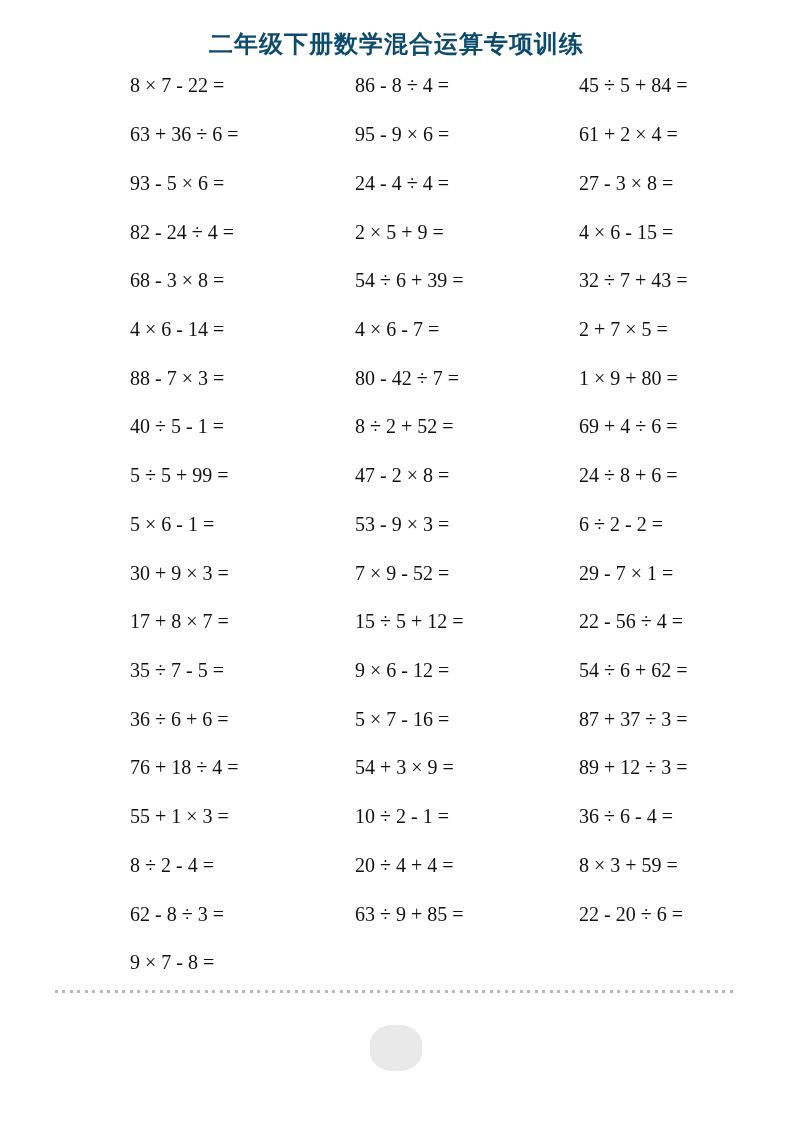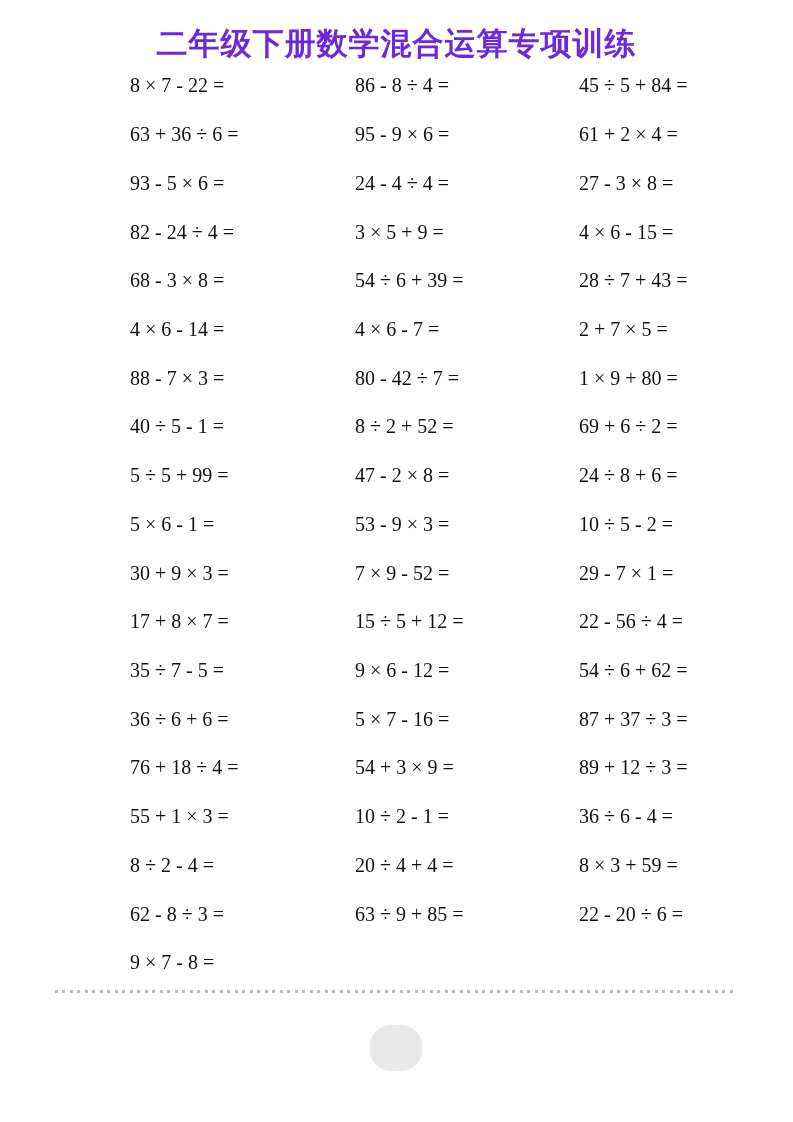--- a/index.html
+++ b/index.html
@@ -17,24 +17,24 @@
     margin: 0 auto;
   }
   .title {
     position: absolute;
     top: 26px;
     left: 0;
     width: 100%;
     text-align: center;
     font-family: "Liberation Sans", "DejaVu Sans", sans-serif;
     font-weight: bold;
-    font-size: 31px;
+    font-size: 24px;
     line-height: 36px;
     letter-spacing: 1px;
-    color: #6d28d9;
+    color: #0c4a6e;
     white-space: nowrap;
   }
   .problems {
     position: absolute;
     top: 61px;
     left: 15px;
     width: 100%;
     padding-left: 27px;
   }
   .row {
@@ -92,52 +92,52 @@
         <span class="cell c1">95 - 9 × 6 =</span>
         <span class="cell c2">61 + 2 × 4 =</span>
       </div>
       <div class="row">
         <span class="cell c0">93 - 5 × 6 =</span>
         <span class="cell c1">24 - 4 ÷ 4 =</span>
         <span class="cell c2">27 - 3 × 8 =</span>
       </div>
       <div class="row">
         <span class="cell c0">82 - 24 ÷ 4 =</span>
-        <span class="cell c1">3 × 5 + 9 =</span>
+        <span class="cell c1">2 × 5 + 9 =</span>
         <span class="cell c2">4 × 6 - 15 =</span>
       </div>
       <div class="row">
         <span class="cell c0">68 - 3 × 8 =</span>
         <span class="cell c1">54 ÷ 6 + 39 =</span>
-        <span class="cell c2">28 ÷ 7 + 43 =</span>
+        <span class="cell c2">32 ÷ 7 + 43 =</span>
       </div>
       <div class="row">
         <span class="cell c0">4 × 6 - 14 =</span>
         <span class="cell c1">4 × 6 - 7 =</span>
         <span class="cell c2">2 + 7 × 5 =</span>
       </div>
       <div class="row">
         <span class="cell c0">88 - 7 × 3 =</span>
         <span class="cell c1">80 - 42 ÷ 7 =</span>
         <span class="cell c2">1 × 9 + 80 =</span>
       </div>
       <div class="row">
         <span class="cell c0">40 ÷ 5 - 1 =</span>
         <span class="cell c1">8 ÷ 2 + 52 =</span>
-        <span class="cell c2">69 + 6 ÷ 2 =</span>
+        <span class="cell c2">69 + 4 ÷ 6 =</span>
       </div>
       <div class="row">
         <span class="cell c0">5 ÷ 5 + 99 =</span>
         <span class="cell c1">47 - 2 × 8 =</span>
         <span class="cell c2">24 ÷ 8 + 6 =</span>
       </div>
       <div class="row">
         <span class="cell c0">5 × 6 - 1 =</span>
         <span class="cell c1">53 - 9 × 3 =</span>
-        <span class="cell c2">10 ÷ 5 - 2 =</span>
+        <span class="cell c2">6 ÷ 2 - 2 =</span>
       </div>
       <div class="row">
         <span class="cell c0">30 + 9 × 3 =</span>
         <span class="cell c1">7 × 9 - 52 =</span>
         <span class="cell c2">29 - 7 × 1 =</span>
       </div>
       <div class="row">
         <span class="cell c0">17 + 8 × 7 =</span>
         <span class="cell c1">15 ÷ 5 + 12 =</span>
         <span class="cell c2">22 - 56 ÷ 4 =</span>

